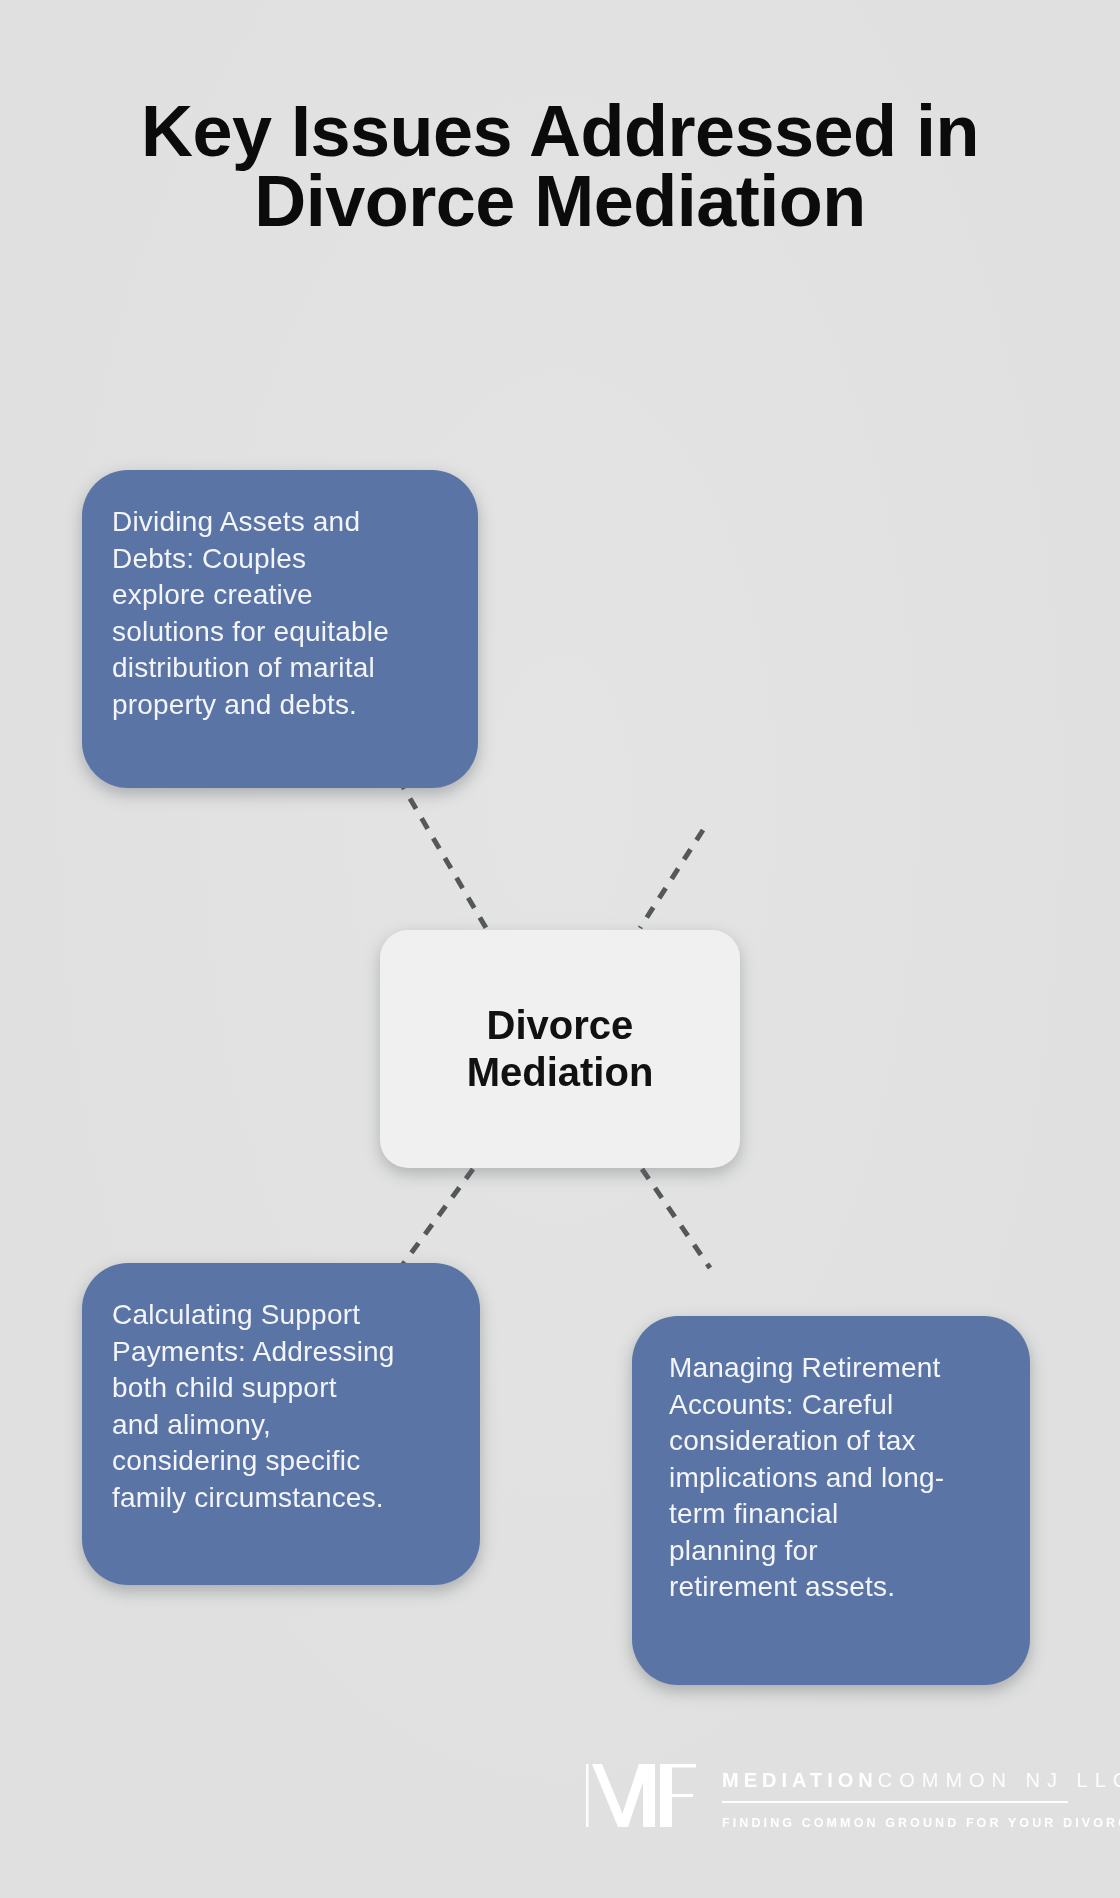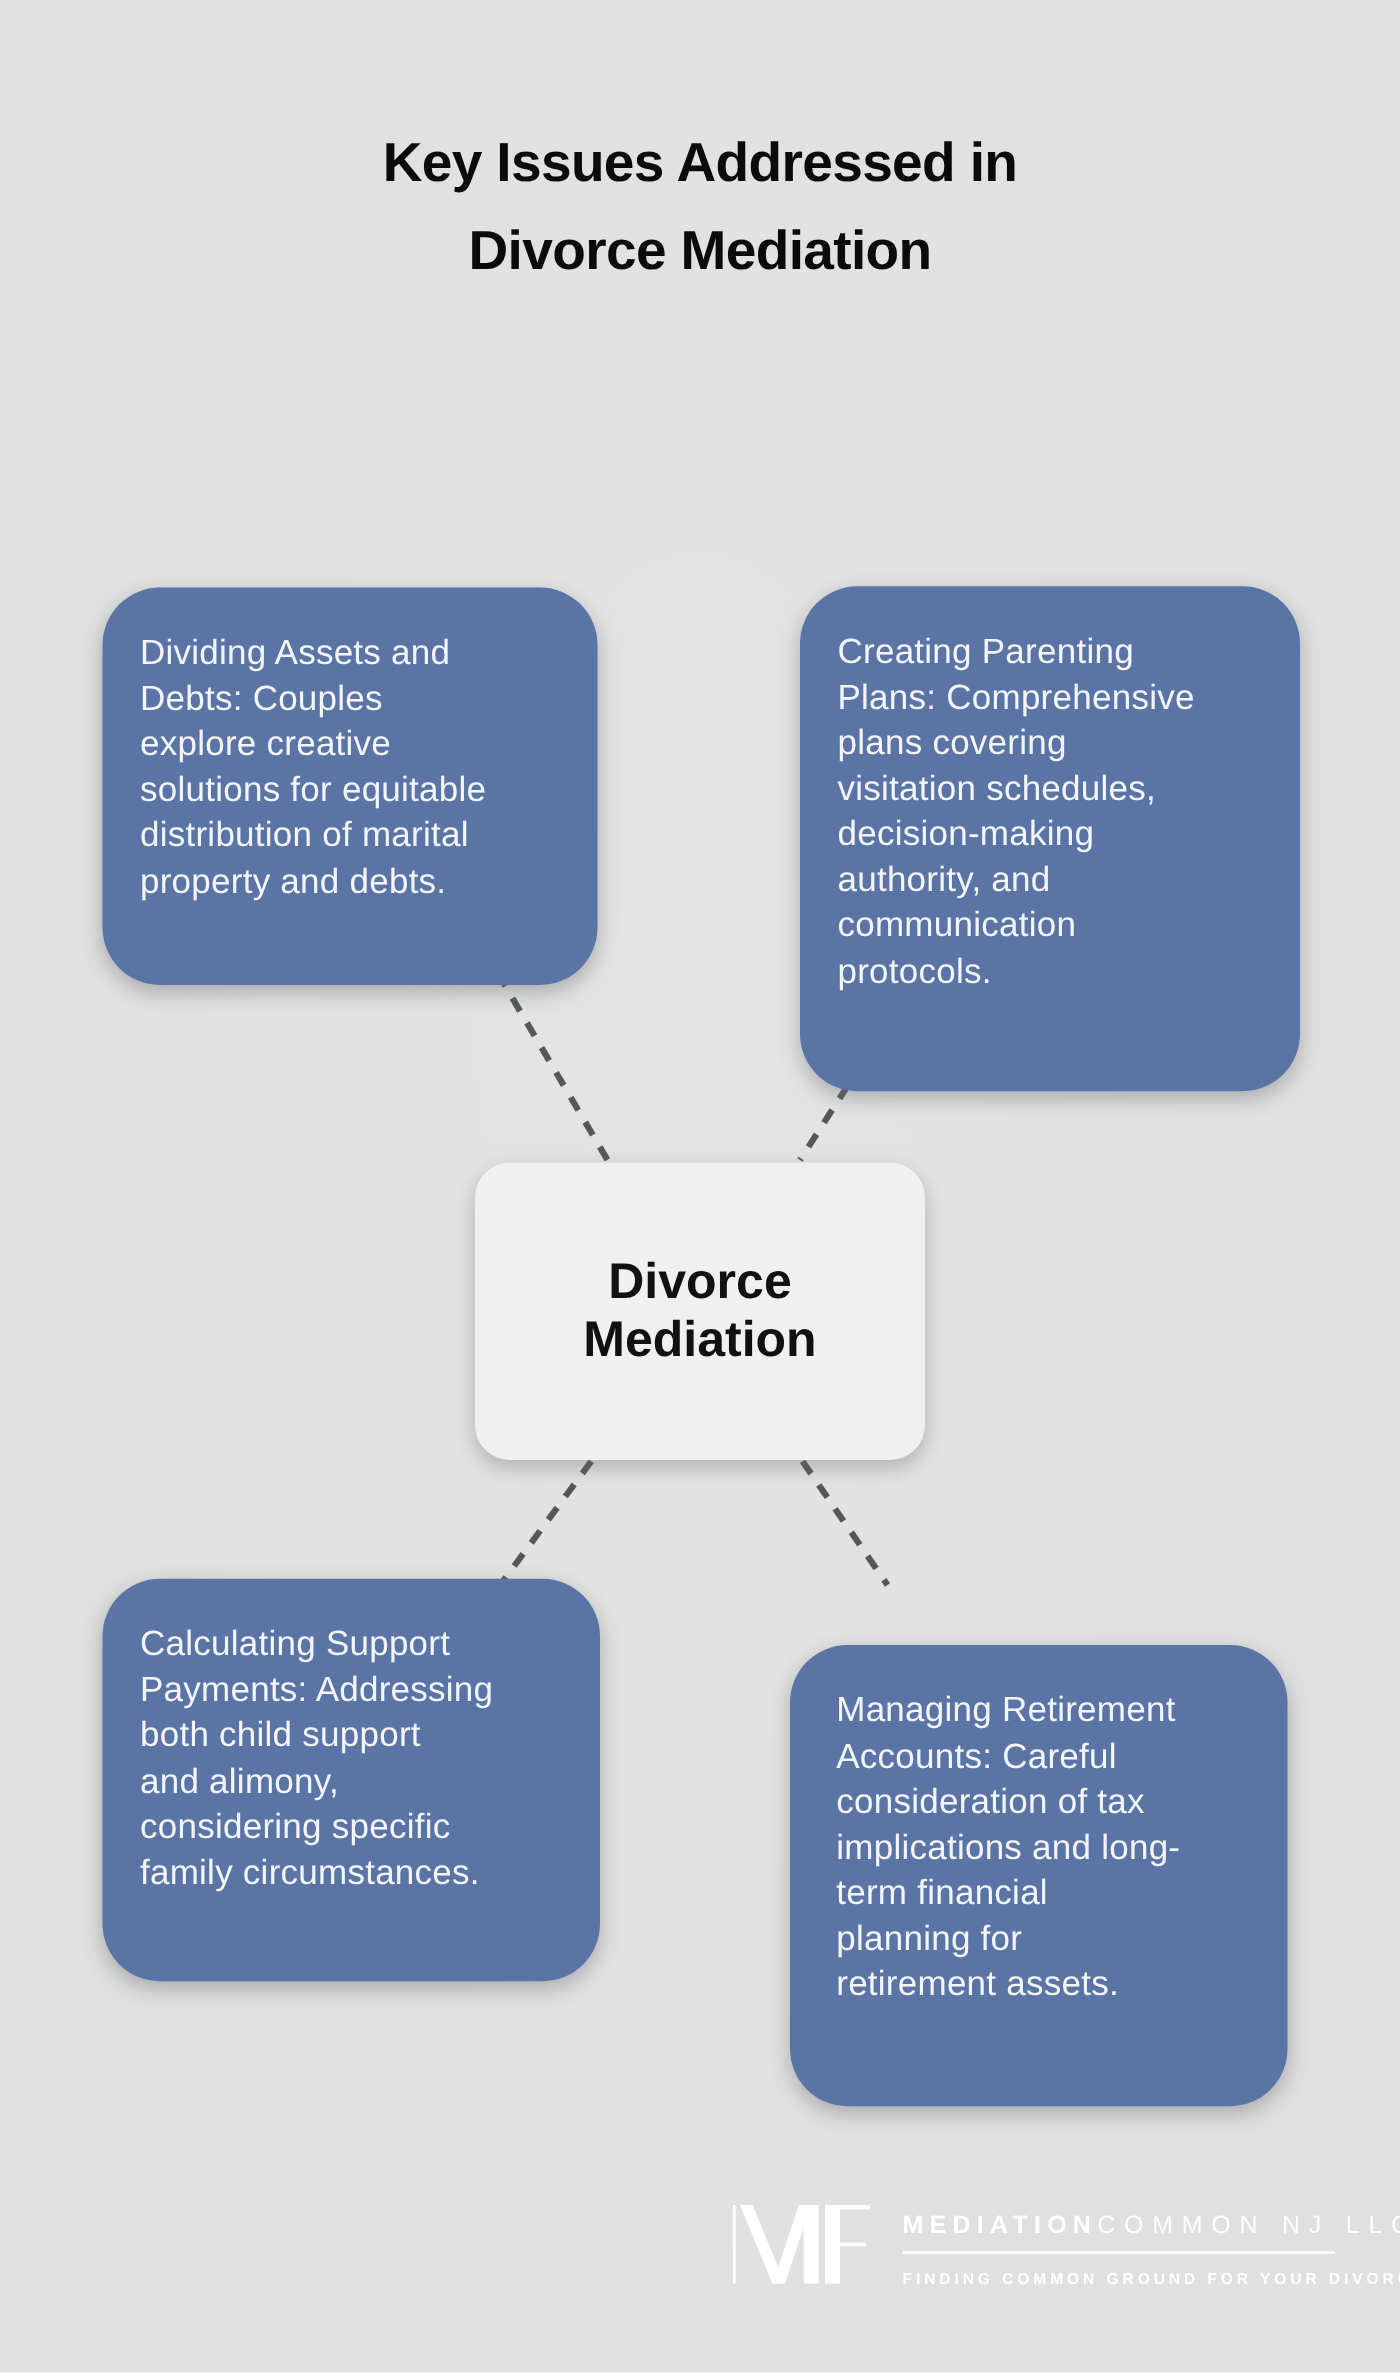--- a/index.html
+++ b/index.html
@@ -11,21 +11,21 @@
   .canvas {
     position: relative;
     width: 1120px; height: 1898px;
     background: radial-gradient(ellipse at 50% 42%, var(--background_hi, #e3e4e3) 0%, var(--background, #dfe0df) 72%);
   }
   .page-title {
     position: absolute;
     top: 96px; left: 0; width: 1120px;
     margin: 0;
     text-align: center;
-    font-size: 44px;
+    font-size: 72px;
     line-height: 70px;
     font-weight: 800;
     letter-spacing: -0.5px;
     color: var(--title_text, #0b0b0b);
     white-space: pre-line;
   }
   .connectors {
     position: absolute;
     top: 0; left: 0;
     z-index: 1;
@@ -130,30 +130,20 @@
 
   <div class="node node-tl">
     <p>Dividing Assets and
 Debts: Couples
 explore creative
 solutions for equitable
 distribution of marital
 property and debts.</p>
   </div>
 
-  <div class="node node-tr">
-    <p>Creating Parenting
-Plans: Comprehensive
-plans covering
-visitation schedules,
-decision-making
-authority, and
-communication
-protocols.</p>
-  </div>
 
   <div class="node node-bl">
     <p>Calculating Support
 Payments: Addressing
 both child support
 and alimony,
 considering specific
 family circumstances.</p>
   </div>
 

